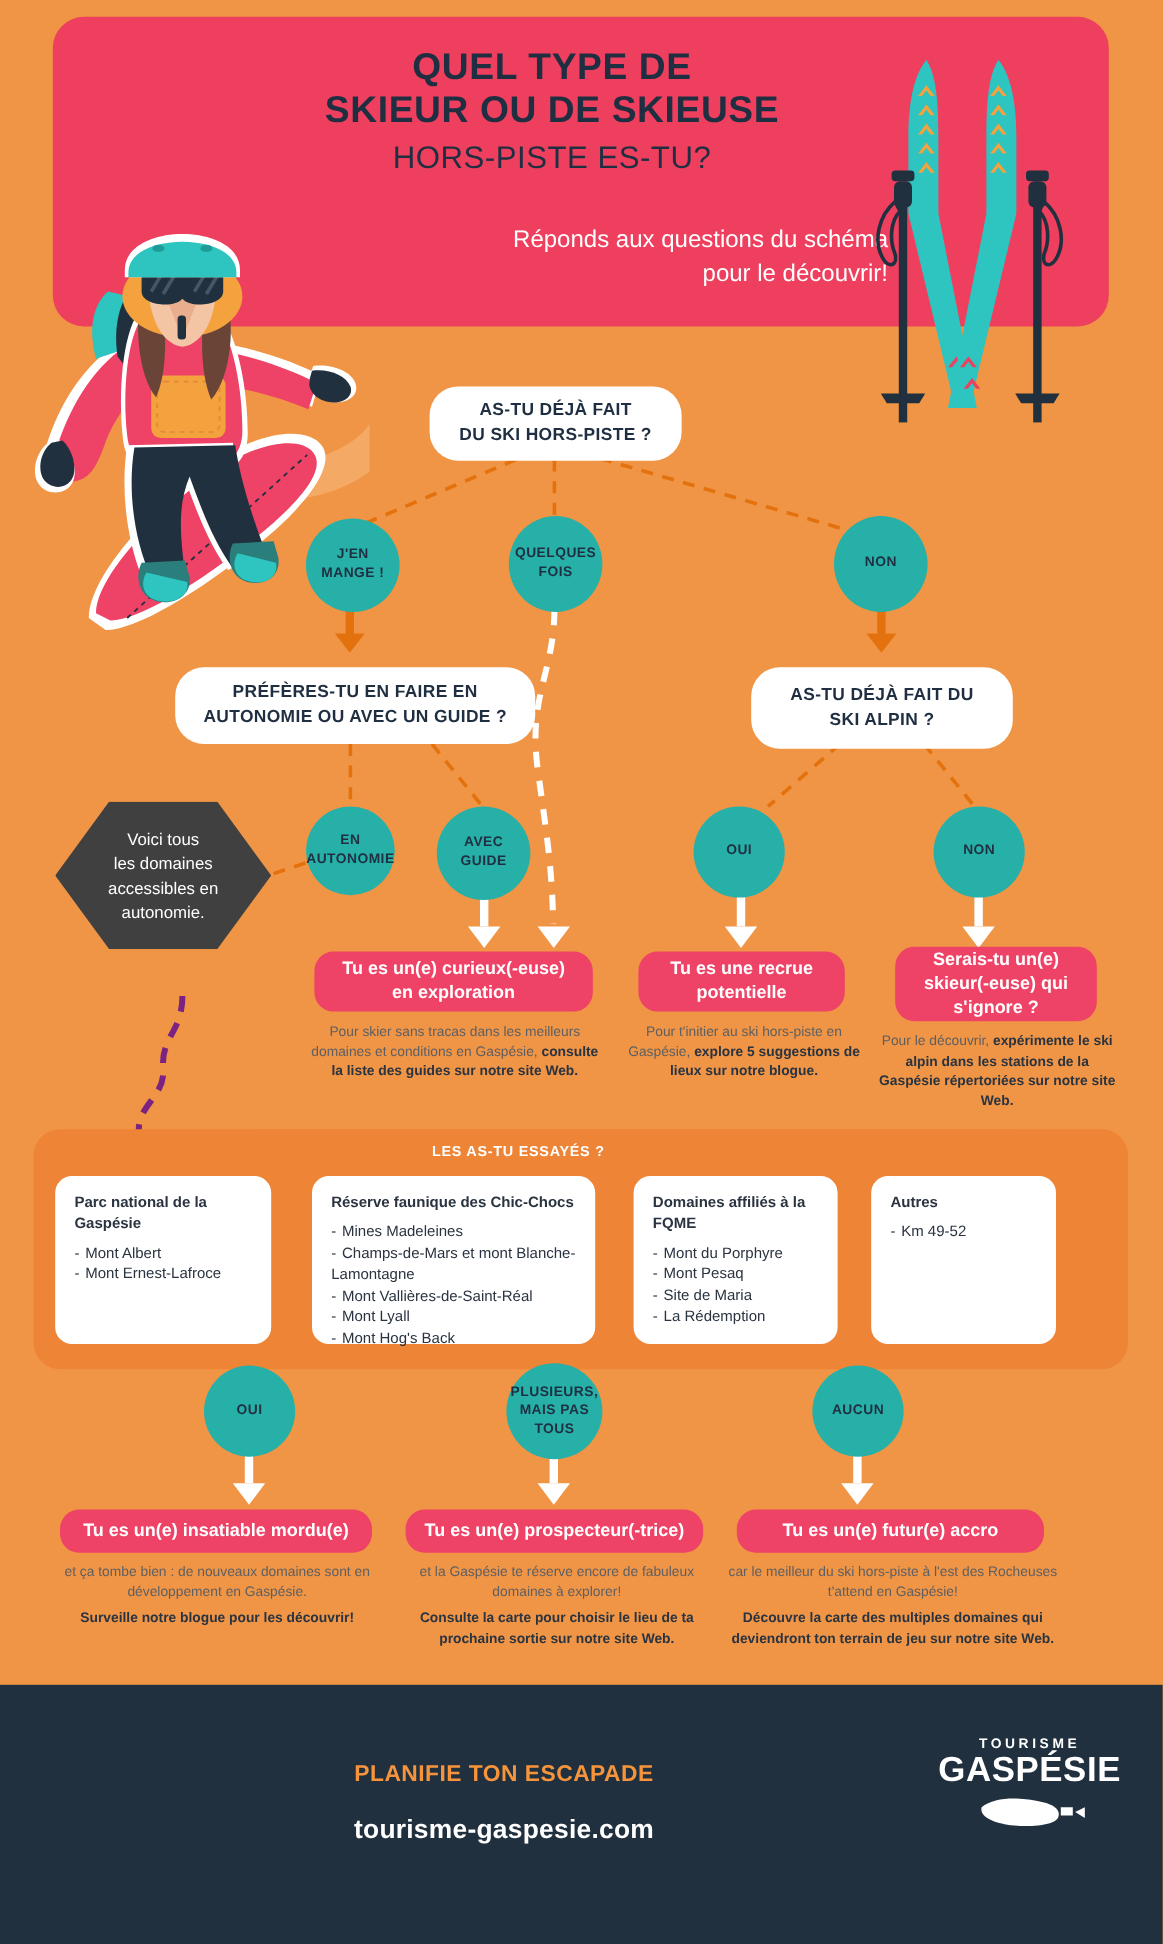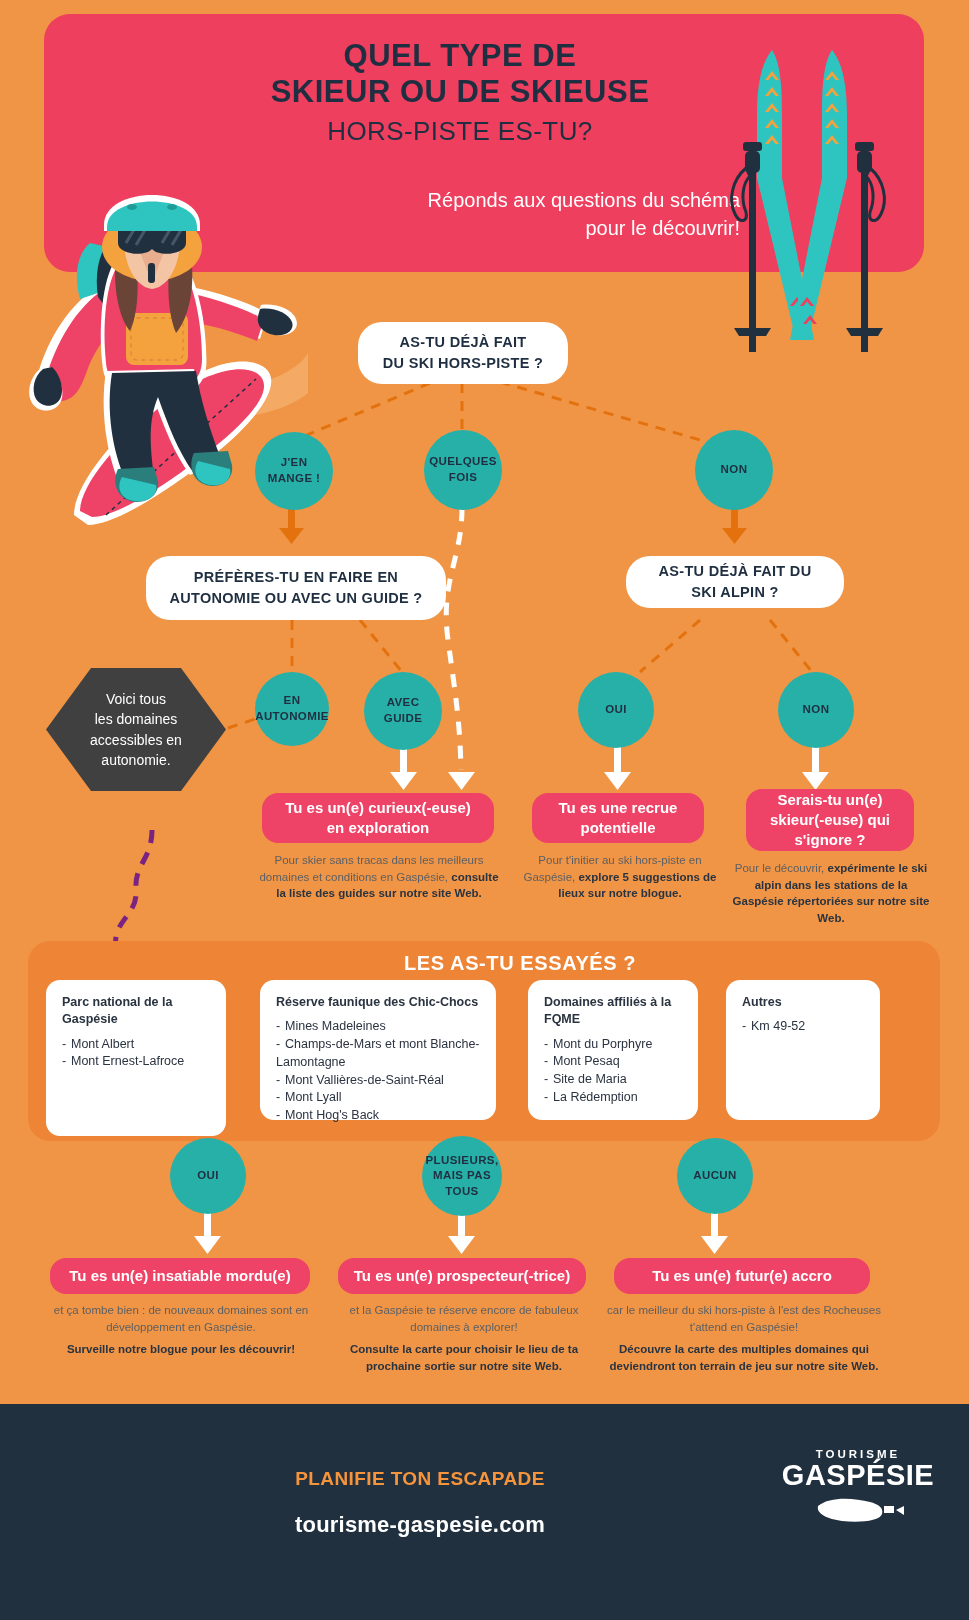--- a/index.html
+++ b/index.html
@@ -66,21 +66,21 @@
     color:#FFF;font-size:14px;line-height:1.45;padding:0 18px;box-sizing:border-box;
   }
 
   
   #try-panel{
     left:28px;top:941px;width:912px;height:200px;
     background:#EE8435;border-radius:22px;
   }
   #try-title{
     left:360px;top:952px;width:260px;color:#FFFFFF;font-weight:bold;
-    font-size:20px;letter-spacing:.6px;margin-left:44px;
+    font-size:12px;letter-spacing:.6px;
   }
   .listcard{
     background:#FFFFFF;border-radius:14px;box-sizing:border-box;
     padding:14px 14px 12px 16px;color:#2A3340;
   }
   .listcard .lc-title{font-weight:bold;font-size:12.5px;line-height:1.38;margin-bottom:7px;}
   .listcard .lc-item{font-size:12.5px;line-height:1.42;padding-left:0;}
   .listcard .lc-item .dash{display:inline-block;width:9px;}
 
   
@@ -306,21 +306,21 @@
   <div class="abs circle" style="left:424px;top:430px;width:78px;height:80px;">
     <span>QUELQUES<br>FOIS</span>
   </div>
   <div class="abs circle" style="left:695px;top:430px;width:78px;height:80px;">
     <span>NON</span>
   </div>
 
   <div class="abs qbox" style="left:146px;top:556px;width:300px;height:64px;">
     <span>PRÉFÈRES-TU EN FAIRE EN<br>AUTONOMIE OU AVEC UN GUIDE ?</span>
   </div>
-  <div class="abs qbox" style="left:626px;top:556px;width:218px;height:52px;">
+  <div class="abs qbox" style="left:626px;top:556px;width:218px;height:68px;">
     <span>AS-TU DÉJÀ FAIT DU<br>SKI ALPIN ?</span>
   </div>
 
   <div class="abs circle" style="left:255px;top:672px;width:74px;height:74px;">
     <span>EN<br>AUTONOMIE</span>
   </div>
   <div class="abs circle" style="left:364px;top:672px;width:78px;height:78px;">
     <span>AVEC<br>GUIDE</span>
   </div>
   <div class="abs circle" style="left:578px;top:672px;width:76px;height:76px;">
@@ -354,21 +354,21 @@
     <span>Serais-tu un(e)<br>skieur(-euse) qui<br>s'ignore ?</span>
   </div>
   <div class="abs caption" style="left:730px;top:860px;width:202px;">
     <span class="lt">Pour le découvrir,</span>
     <b>expérimente le ski alpin dans les stations de la Gaspésie répertoriées sur notre site Web.</b>
   </div>
 
   <div class="abs" id="try-panel"></div>
   <div class="abs" id="try-title">LES AS-TU ESSAYÉS ?</div>
 
-  <div class="abs listcard" style="left:46px;top:980px;width:180px;height:156px;">
+  <div class="abs listcard" style="left:46px;top:980px;width:180px;height:140px;">
     <div class="lc-title">Parc national de la Gaspésie</div>
     <div class="lc-item"><span class="dash">-</span><span>Mont Albert</span></div>
     <div class="lc-item"><span class="dash">-</span><span>Mont Ernest-Lafroce</span></div>
   </div>
 
   <div class="abs listcard" style="left:260px;top:980px;width:236px;height:140px;">
     <div class="lc-title">Réserve faunique des Chic-Chocs</div>
     <div class="lc-item"><span class="dash">-</span><span>Mines Madeleines</span></div>
     <div class="lc-item"><span class="dash">-</span><span>Champs-de-Mars et mont Blanche-Lamontagne</span></div>
     <div class="lc-item"><span class="dash">-</span><span>Mont Vallières-de-Saint-Réal</span></div>

